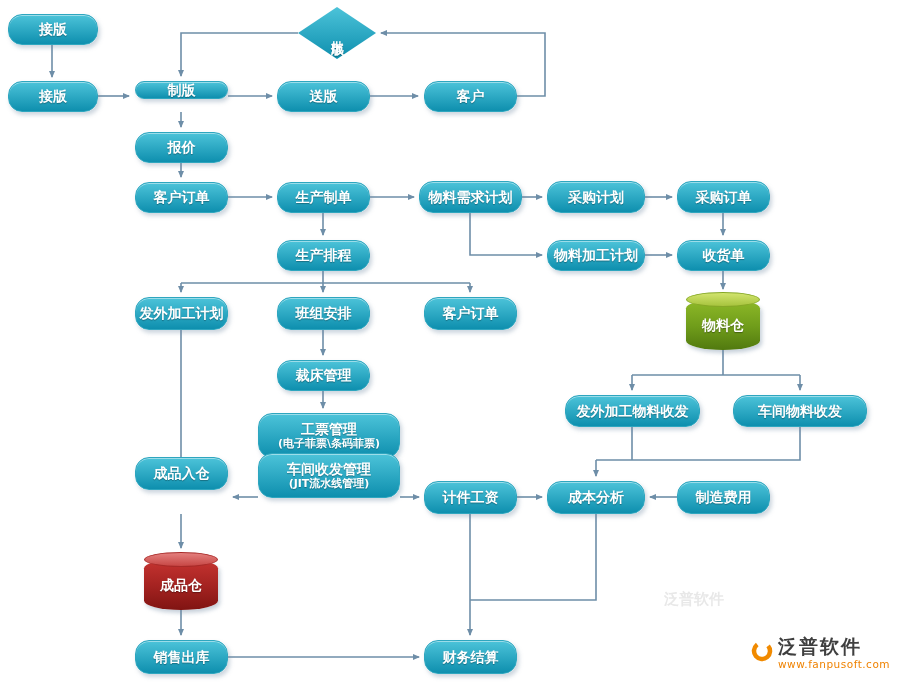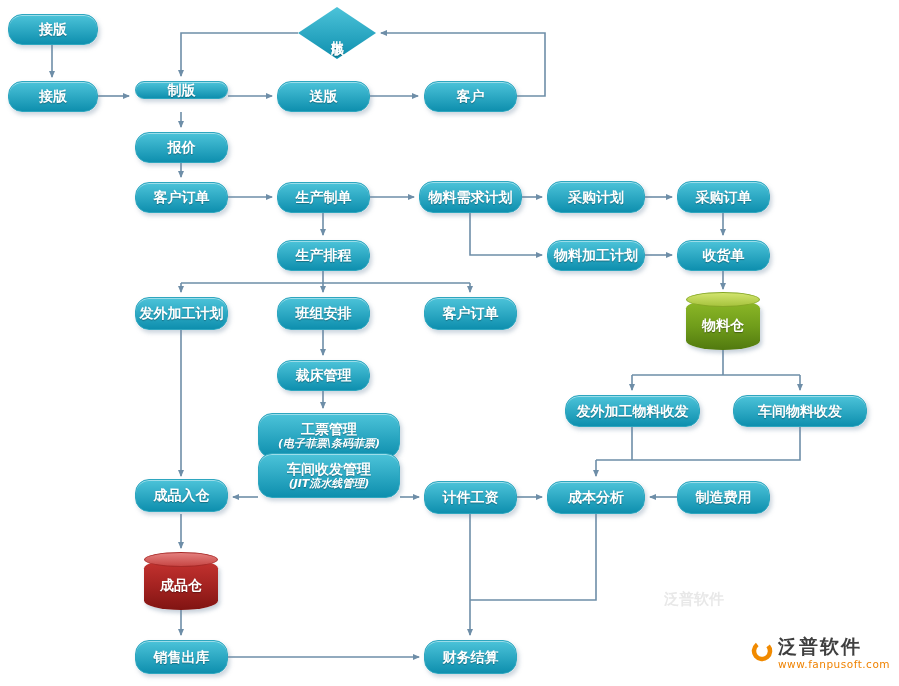--- a/index.html
+++ b/index.html
@@ -10,21 +10,21 @@
   svg.wires { position:absolute; left:0; top:0; width:899px; height:686px; pointer-events:none; }
   .edge { fill:none; stroke: var(--arrow, #6e8ea8); stroke-width:1.6; }
   #ah path { fill: var(--arrow, #6e8ea8); }
 
   .node { position:absolute; display:flex; flex-direction:column; align-items:center; justify-content:center;
           box-sizing:border-box; text-align:center; }
   .box { background: linear-gradient(180deg, var(--box-top,#4cc3d9) 0%, var(--box-bottom,#0e8fae) 100%);
          border:1px solid #2ea6bf; border-radius:14px;
          box-shadow: inset 0 1px 0 rgba(255,255,255,.45), 2px 3px 4px rgba(110,135,160,.35); }
   .lbl { color:#fff; font-weight:bold; font-size:14px; line-height:1.15; text-shadow:0 1px 1px rgba(0,0,0,.3); white-space:nowrap; }
-  .sub { color:#fff; font-weight:bold; font-size:11px; line-height:1.2; text-shadow:0 1px 1px rgba(0,0,0,.3); white-space:nowrap;font-style:italic; }
+  .sub { color:#fff; font-weight:bold; font-size:11px; line-height:1.2; text-shadow:0 1px 1px rgba(0,0,0,.3); white-space:nowrap; }
 
   .diamond { position:absolute; background: linear-gradient(180deg, var(--box-top,#4cc3d9), var(--box-bottom,#0e8fae));
              clip-path: polygon(50% 0, 100% 50%, 50% 100%, 0 50%);
              display:flex; align-items:center; justify-content:center;
              filter: drop-shadow(2px 3px 3px rgba(110,135,160,.4)); }
   .dlbl { writing-mode: vertical-rl; text-orientation: upright; color:#fff; font-weight:bold; font-size:13px;
           letter-spacing:3px; text-shadow:0 1px 1px rgba(0,0,0,.3); }
 
   .cylinder { position:absolute; }
   .cyl-body { position:absolute; left:0; right:0; top:7px; bottom:0; border-radius:50% / 18%;
@@ -182,21 +182,21 @@
   </div>
   <div class="node box" style="left:733px;top:395px;width:134px;height:32px">
     <span class="lbl">车间物料收发</span>
   </div>
 
   <div class="node box" style="left:258px;top:453px;width:142px;height:45px">
     <span class="lbl">车间收发管理</span>
     <span class="sub">(JIT流水线管理)</span>
   </div>
 
-  <div class="node box" style="left:135px;top:479px;width:93px;height:33px">
+  <div class="node box" style="left:135px;top:457px;width:93px;height:33px">
     <span class="lbl">成品入仓</span>
   </div>
   <div class="node box" style="left:424px;top:481px;width:93px;height:33px">
     <span class="lbl">计件工资</span>
   </div>
   <div class="node box" style="left:547px;top:481px;width:98px;height:33px">
     <span class="lbl">成本分析</span>
   </div>
   <div class="node box" style="left:677px;top:481px;width:93px;height:33px">
     <span class="lbl">制造费用</span>

